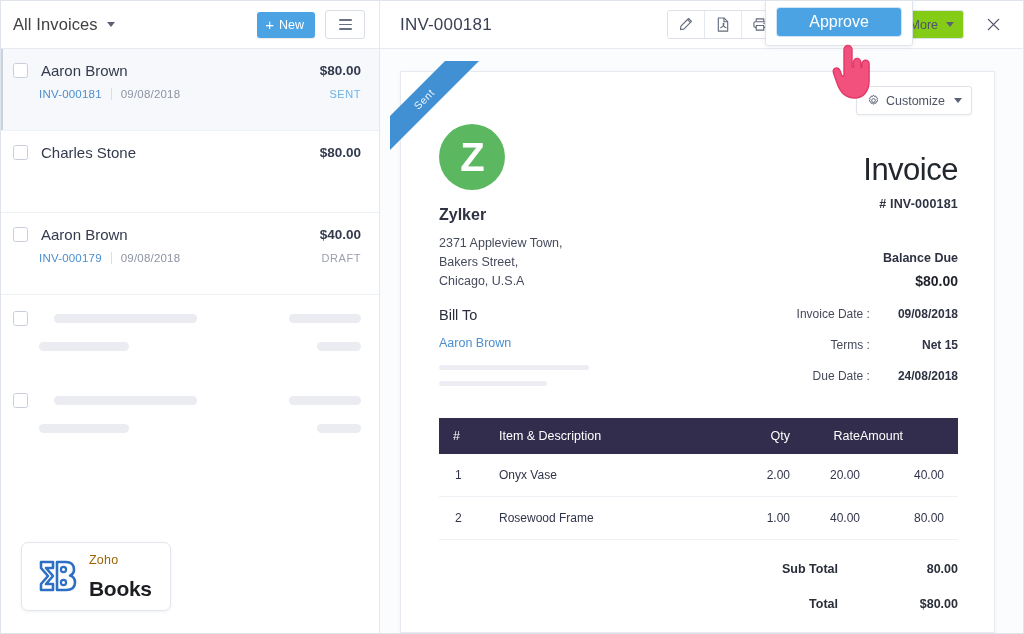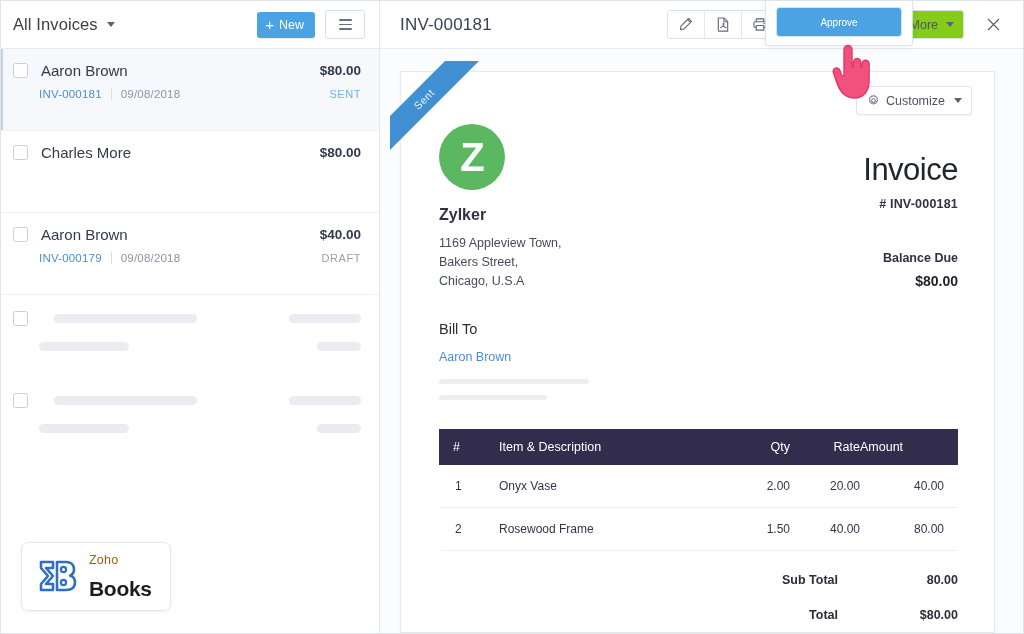--- a/index.html
+++ b/index.html
@@ -248,21 +248,21 @@
     background: #fff;
     box-shadow: 0 0 0 1px rgba(222,227,235,.9), 0 1px 6px rgba(40,50,80,.10);
     border-radius: 2px;
     display: flex; align-items: center; justify-content: center;
   }
   .btn-approve {
     width: 124px; height: 28px;
     background: #4ba3e3;
     border-radius: 3px;
     color: #fff;
-    font-size: 10px;
+    font-size: 16px;
     display: flex; align-items: center; justify-content: center;
     box-shadow: 0 0 0 1px #cfe4f6;
   }
   .btn-more {
     display: flex; align-items: center;
     height: 27px;
     padding: 0 9px;
     border: 1px solid #dde1e9;
     border-radius: 3px;
     background: #84cc16;
@@ -377,21 +377,21 @@
     font-weight: bold; margin-top: 40px;
   }
   .bal-value {
     font-size: 14px; color: #1d2029;
     font-weight: bold; margin-top: 8px;
   }
 
   .mid-section {
     display: flex;
     justify-content: space-between;
-    margin-top: 30px;
+    margin-top: 16px;
   }
   .bill-to-label {
     font-size: 14.5px; color: #2a2e3a;
     margin-bottom: 13px;
   }
   .bill-to-name {
     font-size: 12.5px; color: #4b8fd1;
     margin-bottom: 15px;
   }
   .bt-bar {
@@ -502,21 +502,21 @@
           <span class="inv-no">INV-000181</span>
           <span class="sep"></span>
           <span class="inv-date">09/08/2018</span>
           <span class="status st-sent">SENT</span>
         </div>
       </div>
 
       <div class="inv-row">
         <div class="row-top">
           <span class="chk"></span>
-          <span class="cust-name">Charles More</span>
+          <span class="cust-name">Charles Stone</span>
           <span class="amount">$80.00</span>
         </div>
       </div>
 
       <div class="inv-row">
         <div class="row-top">
           <span class="chk"></span>
           <span class="cust-name">Aaron Brown</span>
           <span class="amount">$40.00</span>
         </div>
@@ -643,40 +643,56 @@
           </svg>
           <span>Customize</span>
           <span class="caret-dn"></span>
         </div>
 
         <div class="inv-head">
           <div>
             <div class="logo-circle">Z</div>
             <div class="org-name">Zylker</div>
             <div class="org-addr">
-              <div>1169 Appleview Town,</div>
+              <div>2371 Appleview Town,</div>
               <div>Bakers Street,</div>
               <div>Chicago, U.S.A</div>
             </div>
           </div>
           <div class="inv-head-right">
             <div class="inv-word">Invoice</div>
             <div class="inv-num"># INV-000181</div>
             <div class="bal-label">Balance Due</div>
             <div class="bal-value">$80.00</div>
           </div>
         </div>
 
         <div class="mid-section">
           <div>
             <div class="bill-to-label">Bill To</div>
             <div class="bill-to-name">Aaron Brown</div>
             <div class="bt-bar w1"></div>
             <div class="bt-bar w2"></div>
           </div>
+          <table class="meta-table">
+            <tbody>
+                <tr>
+              <td class="k">Invoice Date :</td>
+              <td class="v">09/08/2018</td>
+            </tr>
+            <tr>
+              <td class="k">Terms :</td>
+              <td class="v">Net 15</td>
+            </tr>
+            <tr>
+              <td class="k">Due Date :</td>
+              <td class="v">24/08/2018</td>
+            </tr>
+          </tbody>
+            </table>
         </div>
 
         <table class="items-table">
           <thead>
             <tr>
               <th class="c-no">#</th>
               <th class="c-desc">Item &amp; Description</th>
               <th class="c-qty">Qty</th>
               <th class="c-rate">Rate</th>
               <th class="c-amt">Amount</th>
@@ -686,21 +702,21 @@
             <tr>
               <td class="c-no">1</td>
               <td class="c-desc">Onyx Vase</td>
               <td class="c-qty">2.00</td>
               <td class="c-rate">20.00</td>
               <td class="c-amt">40.00</td>
             </tr>
             <tr>
               <td class="c-no">2</td>
               <td class="c-desc">Rosewood Frame</td>
-              <td class="c-qty">1.50</td>
+              <td class="c-qty">1.00</td>
               <td class="c-rate">40.00</td>
               <td class="c-amt">80.00</td>
             </tr>
           </tbody>
         </table>
 
         <div class="totals">
           <table>
             <tbody>
                 <tr>

